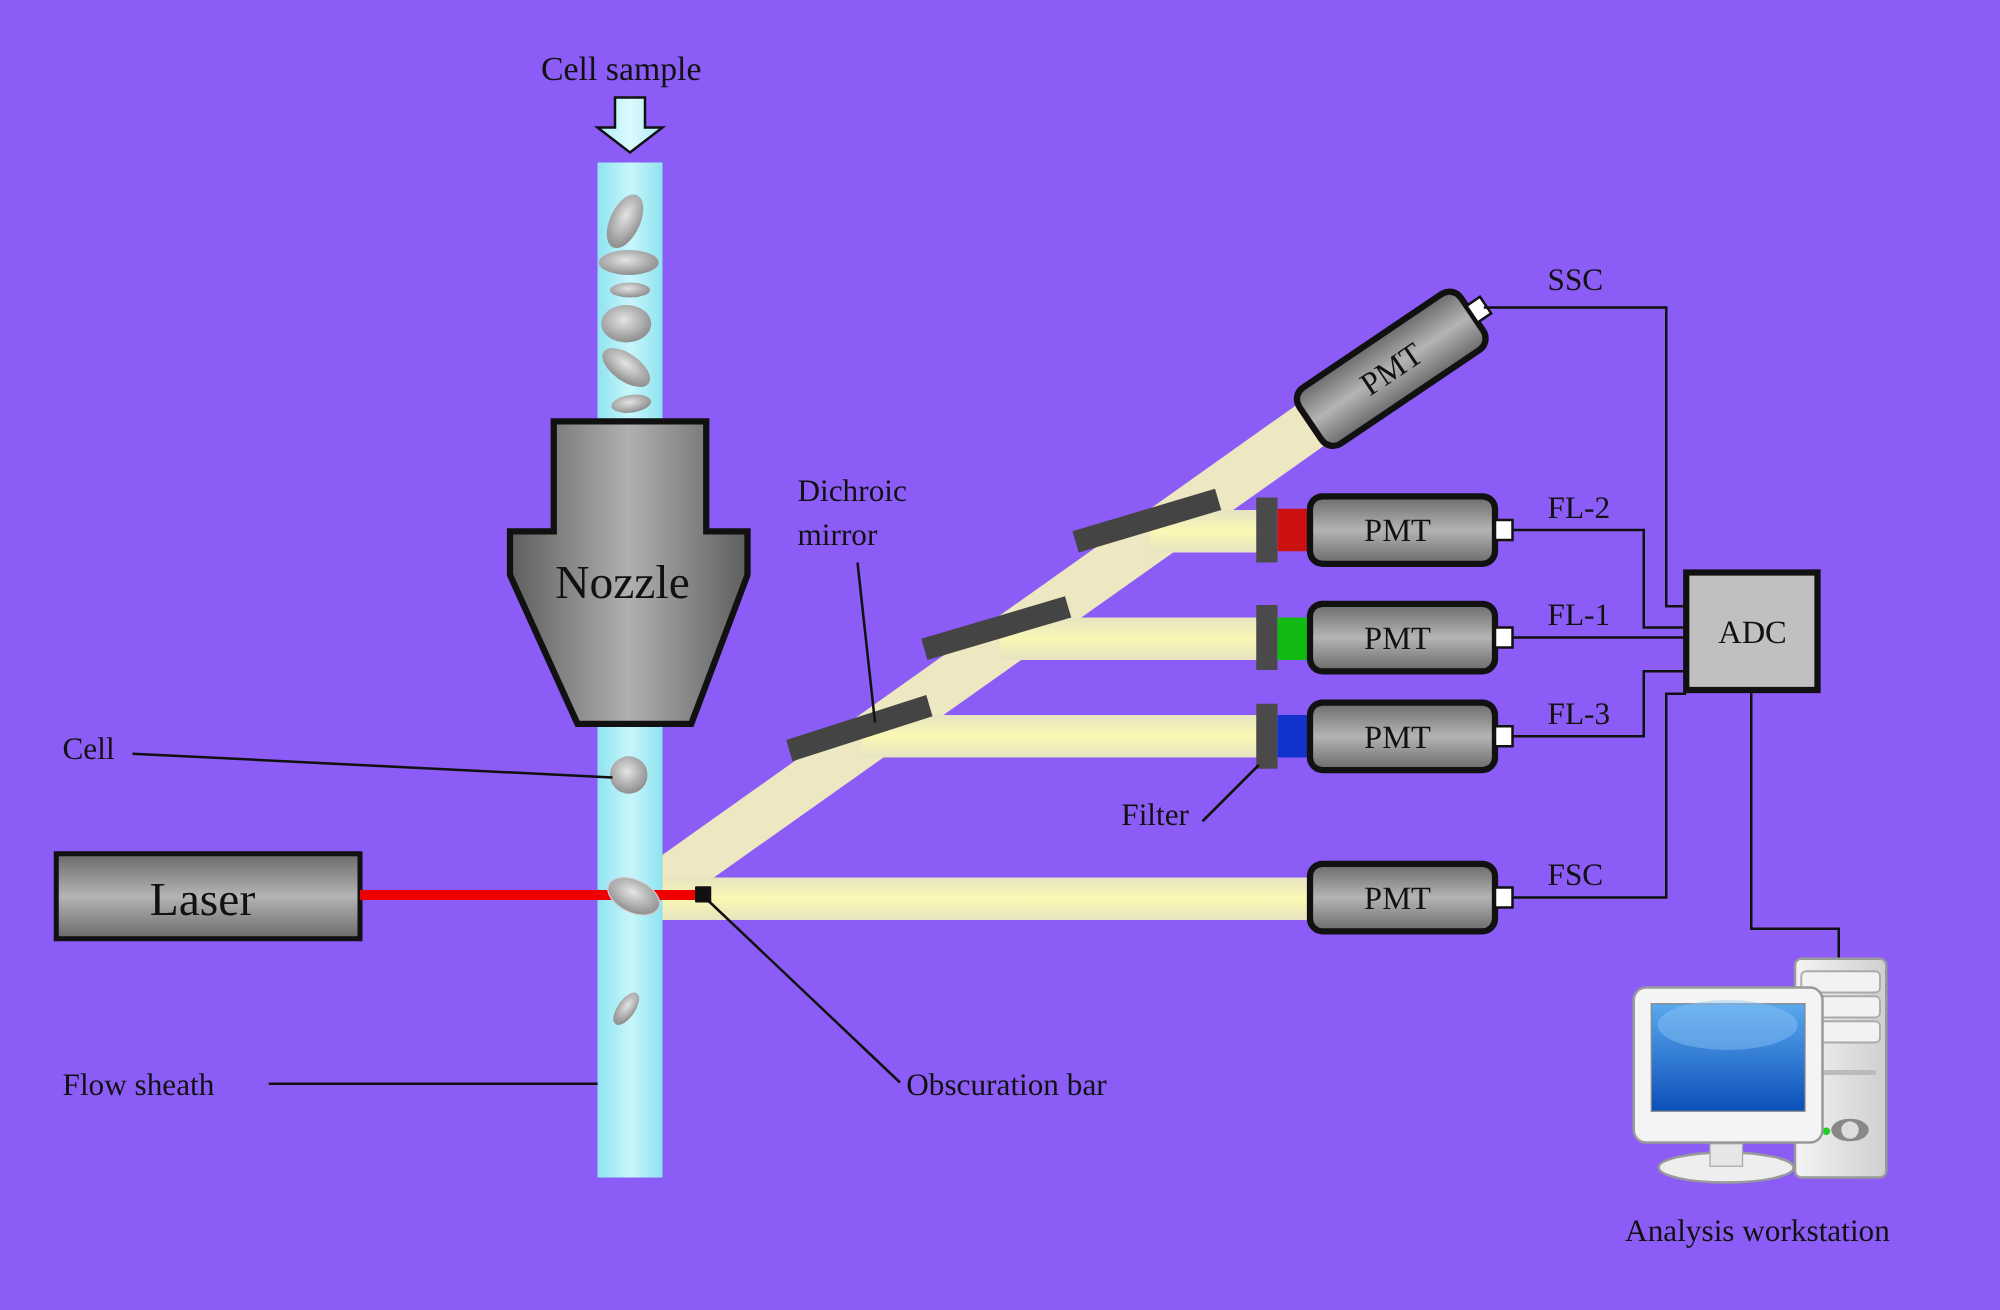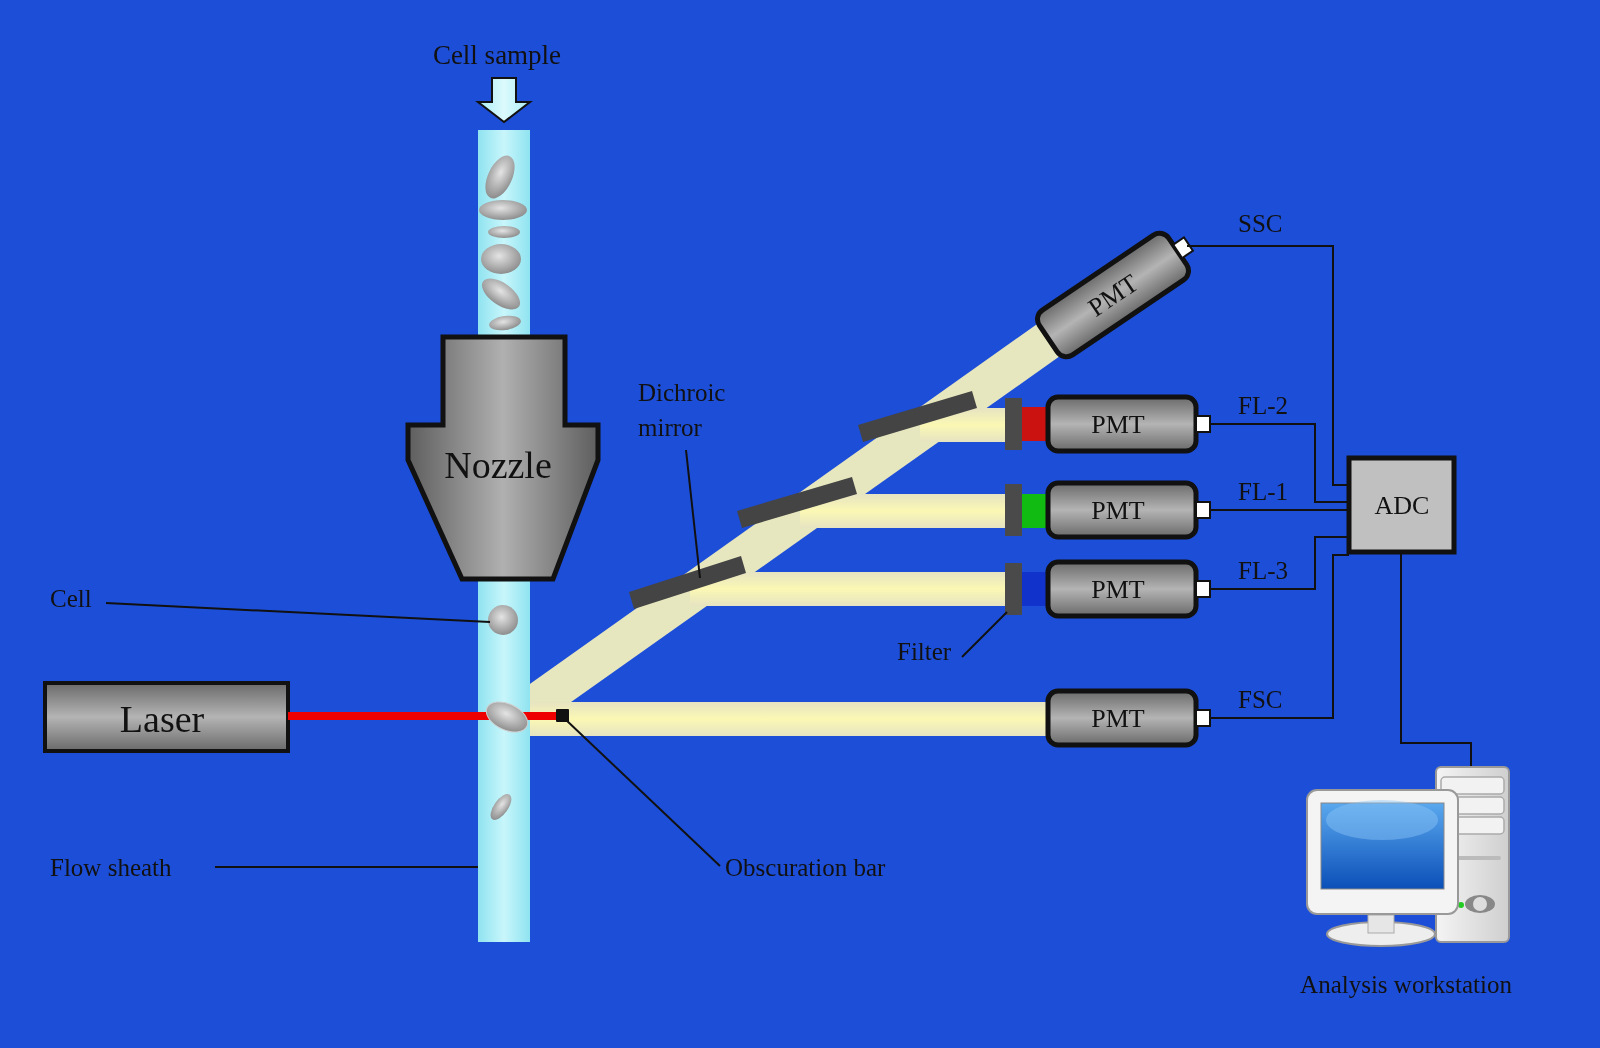--- a/index.html
+++ b/index.html
@@ -1,16 +1,16 @@
 <!DOCTYPE html>
 <html><head>
 <meta charset="utf-8">
 <style>
   html, body { margin: 0; padding: 0; background: #ffffff; }
-  #stage { position: relative; width: 1600px; height: 1048px; overflow: hidden; background: #1d4ed8; }
+  #stage { position: relative; width: 1600px; height: 1048px; overflow: hidden; background: #8b5cf6; }
   svg { display: block; }
   .lbl { font-family: "Liberation Serif", "DejaVu Serif", serif; fill: #111; }
   .lbl-sm { font-size: 25px; }
   .lbl-md { font-size: 27px; }
   .lbl-pmt { font-size: 26px; }
   .lbl-big { font-size: 38px; }
   .wire { stroke: #111; stroke-width: 2; fill: none; }
   .leader { stroke: #111; stroke-width: 2; fill: none; }
 </style>
 </head>

